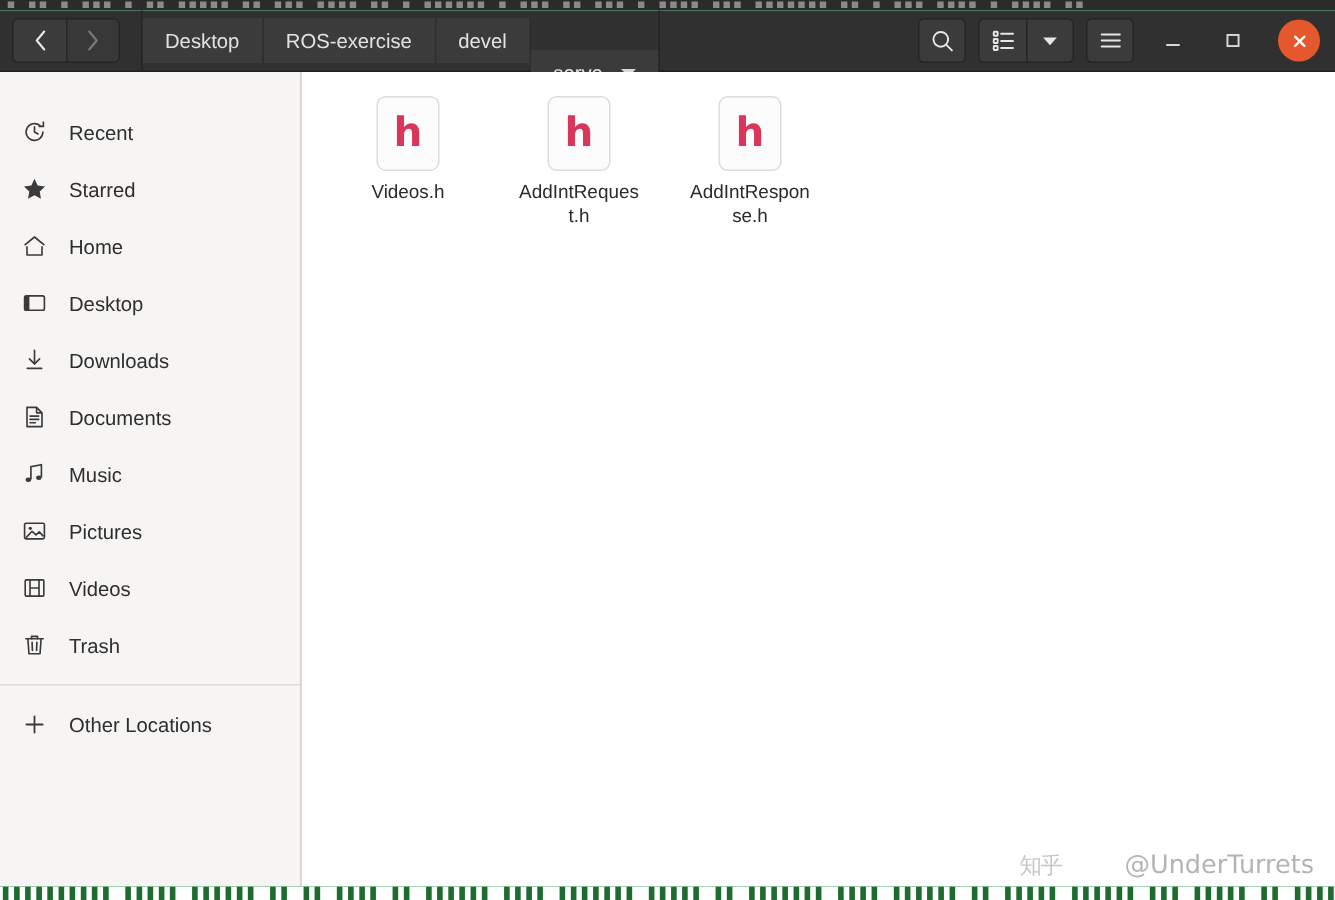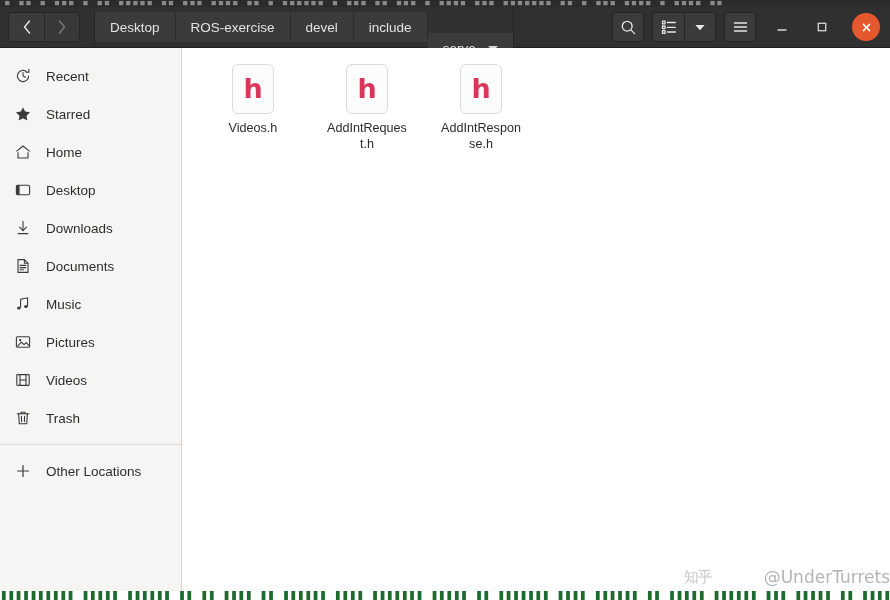--- a/index.html
+++ b/index.html
@@ -112,24 +112,24 @@
     background: #e5572c;
     color: #ffffff;
     margin-left: 16px; margin-right: 2px;
   }
 
   
   #body-split { display: flex; height: 543px; width: 890px; }
 
   
   #sidebar {
-    width: 182px; height: 543px;
+    width: 201px; height: 543px;
     background: #f6f5f4;
     border-right: 1px solid #d5d2cf;
-    padding-top: 9px;
+    padding-top: 21px;
     position: relative;
   }
   .side-item {
     height: 38px;
     display: flex; align-items: center;
     padding-left: 14px; gap: 15px;
     color: #2e2e2e; font-size: 13.5px;
   }
   .side-item .si-icon {
     width: 17px; height: 17px;
@@ -177,22 +177,22 @@
   .file-label {
     font-size: 12.6px; color: #2b2b2b;
     text-align: center; line-height: 1.28;
     max-width: 84px;
     word-break: break-all;
   }
 
   
   #watermark {
     position: absolute;
-    right: 0; bottom: 4px;
-    display: flex; align-items: flex-end; gap: 16px;
+    right: 14px; bottom: 4px;
+    display: flex; align-items: flex-end; gap: 6px;
     pointer-events: none;
   }
   #watermark .wm-cjk {
     font-size: 15px; color: rgba(120,120,120,.42);
     font-family: "DejaVu Sans", sans-serif;
     letter-spacing: -1px;
   }
   #watermark .wm-handle {
     font-size: 17px; color: rgba(105,105,105,.5);
     font-family: "DejaVu Sans", sans-serif;
@@ -229,23 +229,20 @@
 
     <div id="breadcrumb">
       <div class="crumb">
         <span>Desktop</span>
       </div>
       <div class="crumb">
         <span>ROS-exercise</span>
       </div>
       <div class="crumb">
         <span>devel</span>
-      </div>
-      <div class="crumb">
-        <span>include</span>
       </div>
       <div class="crumb">
         <span>serve</span>
         <span class="chev"></span>
       </div>
     </div>
 
     <div id="hb-right">
 
       <div class="tbtn">

